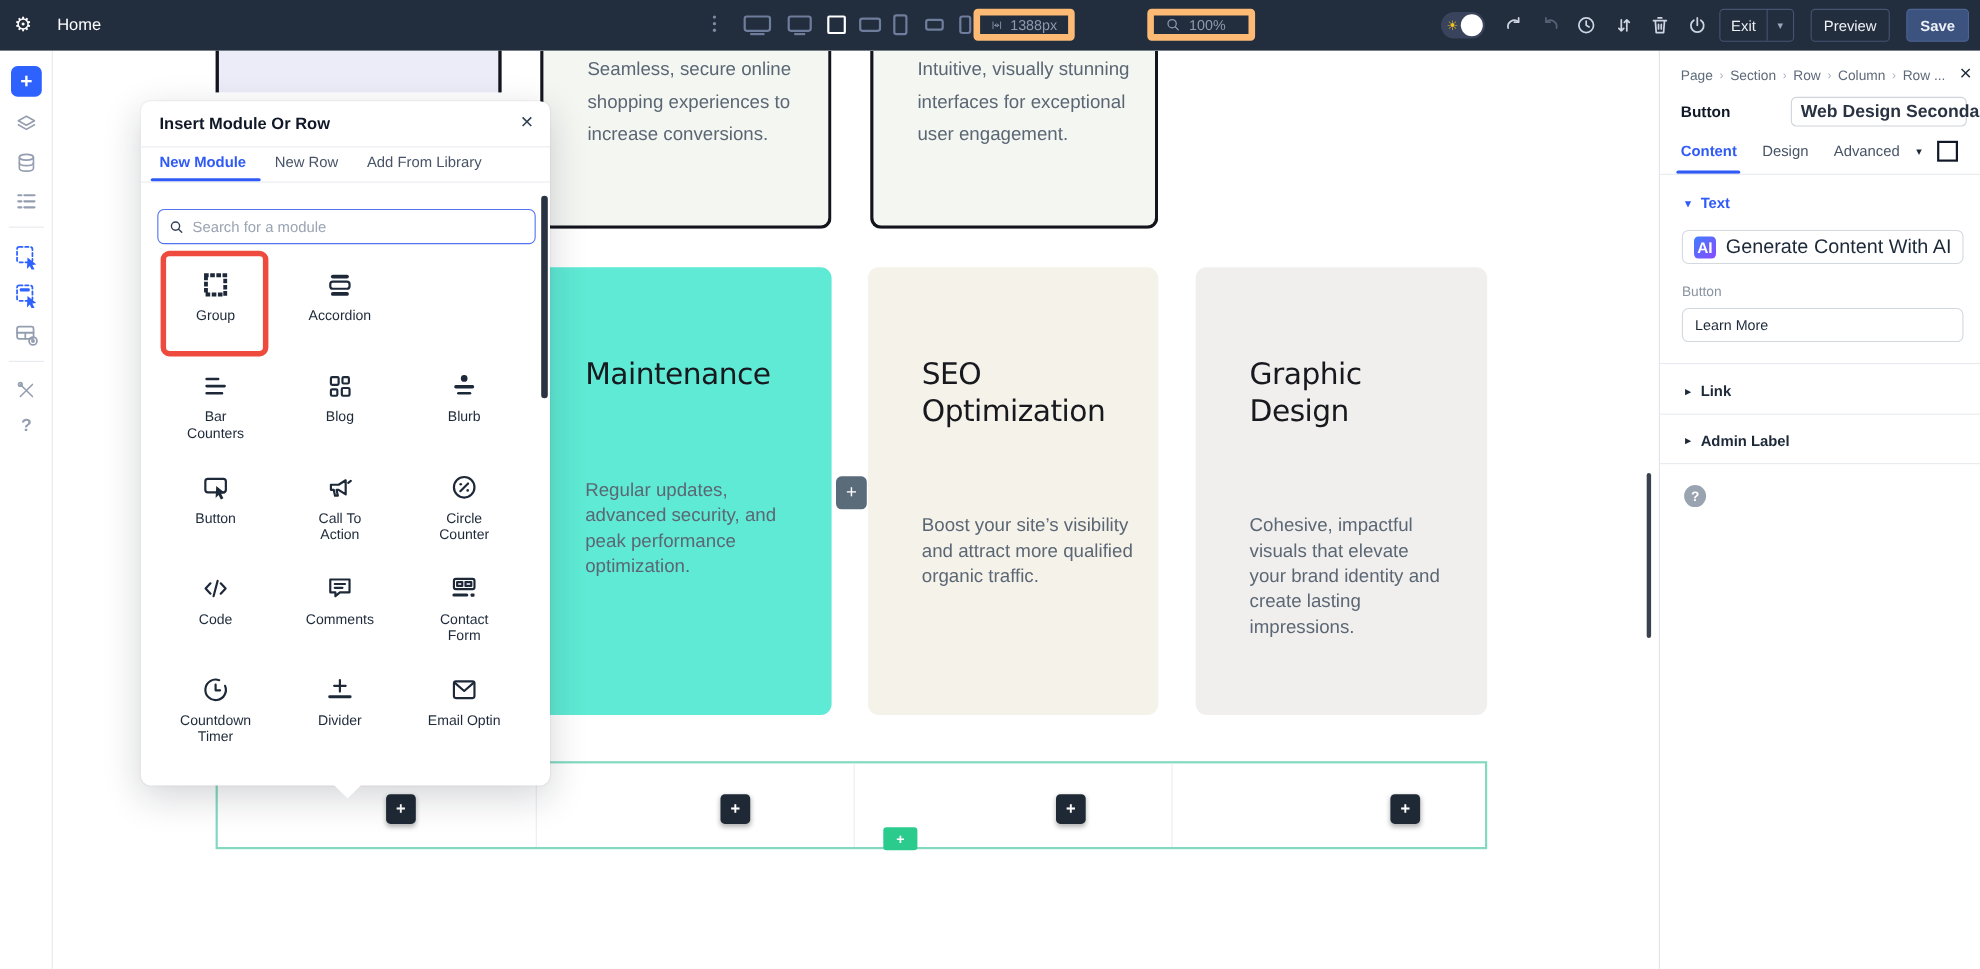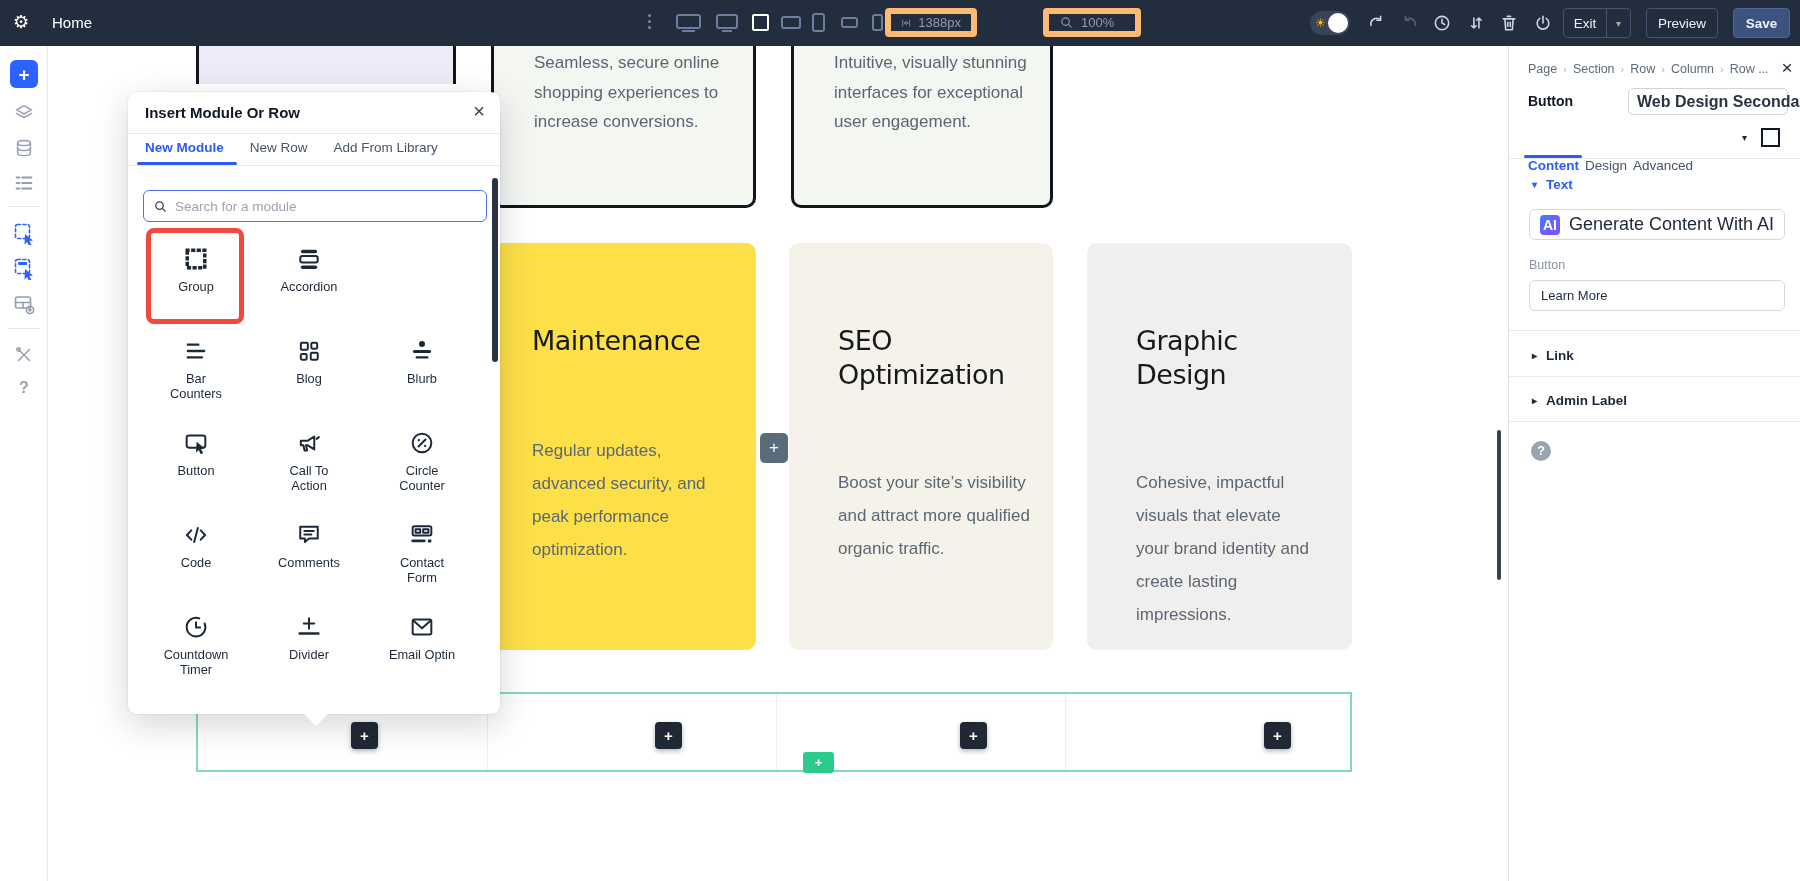--- a/index.html
+++ b/index.html
@@ -50,25 +50,25 @@
   .sb-help { color:#959eb0; font-size:16px; font-weight:bold; }
 
   
   .canvas { left:48px; top:46px; width:1460px; height:835px; background:#fff; }
   .cardtop { position:absolute; border:3px solid #12151c; border-top:none; background:#f4f6f2; border-radius:0 0 10px 10px; }
   .ct-lav { left:148px; top:0px; width:260px; height:38px; background:#ecebf8; border-bottom:none; border-radius:0; }
   .ct-1 { left:443px; top:0px; width:265px; height:162px; }
   .ct-2 { left:743px; top:0px; width:262px; height:162px; }
   .ct-text { position:absolute; left:40px; top:2px; width:202px; font-size:17px; line-height:29.5px; color:#5a6673; }
   .mcard { position:absolute; top:197px; width:273px; height:407px; border-radius:10px; }
-  .mc-1 { left:435px; background:#fde047; }
+  .mc-1 { left:435px; background:#5eead4; }
   .mc-2 { left:741px; width:264px; background:#f5f2ea; }
   .mc-3 { left:1039px; width:265px; background:#f0efed; }
   .mc-title { position:absolute; left:49px; top:81px; width:180px; font-family:"DejaVu Sans", sans-serif; font-size:27px; line-height:34px; font-weight:500; letter-spacing:-0.5px; color:#17191e; }
-  .mc-body { position:absolute; left:49px; font-size:17px; line-height:33px; color:#5b6774; }
+  .mc-body { position:absolute; left:49px; font-size:17px; line-height:23px; color:#5b6774; }
   .mc-1 .mc-body { top:191px; width:200px; }
   .mc-2 .mc-body { top:223px; width:218px; }
   .mc-3 .mc-body { top:223px; width:178px; }
   .ins-btn { left:712px; top:387px; width:28px; height:30px; background:#5a6b7a; border-radius:5px; color:#fff; font-size:17px; display:flex; align-items:center; justify-content:center; z-index:5; }
   .grow { left:148px; top:646px; width:1156px; height:80px; border:2px solid #82d9c0; background:#fff; }
   .grow .coldiv { position:absolute; top:0; bottom:0; width:1px; background:#e9edf0; }
   .plus-dark { position:absolute; top:28px; width:27px; height:27px; background:#1f2935; border-radius:4px; color:#fff; font-size:15px; font-weight:bold; display:flex; align-items:center; justify-content:center; box-shadow:0 2px 5px rgba(0,0,0,.3); }
   .plus-green { left:755px; top:706px; width:31px; height:21px; background:#2bcb8e; border-radius:3px; color:#fff; font-size:13px; font-weight:bold; display:flex; align-items:center; justify-content:center; z-index:6; }
   .cv-scroll { left:1449px; top:384px; width:4px; height:150px; background:#39424e; border-radius:2px; }
 
@@ -93,21 +93,21 @@
   .hl-red { left:18px; top:136px; width:98px; height:96px; border:5px solid #ee4b3e; border-radius:8px; z-index:5; }
 
   
   .panel { left:1508px; top:46px; width:292px; height:835px; background:#fff; border-left:1px solid #dfe3e8; z-index:45; }
   .bc { left:19px; top:16px; display:flex; gap:6px; font-size:12.5px; color:#5f6b7a; align-items:center; white-space:nowrap; }
   .bc .sep { color:#aab3bf; font-size:11px; }
   .pn-close { left:266px; top:10px; width:24px; height:24px; font-size:19px; color:#1d2939; display:flex; align-items:center; justify-content:center; }
   .pn-elem { left:19px; top:47px; font-size:14px; font-weight:bold; color:#101828; }
   .pn-preset { left:119px; top:42px; width:160px; height:27px; border:1px solid #cfd4dc; border-radius:5px; display:flex; align-items:center; padding:0 8px; gap:6px; }
   .pn-preset span { flex:1; font-size:16px; font-weight:bold; color:#2a3342; white-space:nowrap; }
-  .pn-tabs { left:19px; top:84px; display:flex; gap:6px; font-size:13.5px; color:#475467;margin-top:28px; }
+  .pn-tabs { left:19px; top:84px; display:flex; gap:23px; font-size:13.5px; color:#475467; }
   .pn-tab.on { color:#2f5af5; font-weight:bold; }
   .pn-caret { left:233px; top:86px; font-size:10px; color:#1d2939; }
   .pn-square { left:252px; top:82px; width:19px; height:19px; border:2.5px solid #101828; }
   .pn-under { left:15px; top:109px; width:58px; height:3px; background:#2f5af5; border-radius:2px; }
   .pn-tabdiv { left:0; top:112px; width:292px; border-top:1px solid #e7ebef; }
   .sec-head { position:absolute; left:23px; font-size:13.5px; font-weight:bold; color:#1d2939; display:flex; gap:9px; align-items:center; }
   .sec-head .tri { font-size:10px; color:#1d2939; }
   .sec-head.blue, .sec-head.blue .tri { color:#2f5af5; }
   .ai-btn { left:20px; top:163px; width:256px; height:31px; border:1px solid #d4d9e0; border-radius:6px; display:flex; align-items:center; justify-content:center; gap:9px; background:#fff; }
   .ai-badge { width:20px; height:20px; border-radius:4px; background:linear-gradient(135deg,#3f7dff,#8a4bff); color:#fff; font-size:14px; font-weight:bold; display:flex; align-items:center; justify-content:center; }

